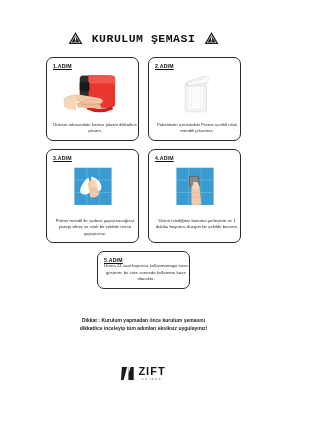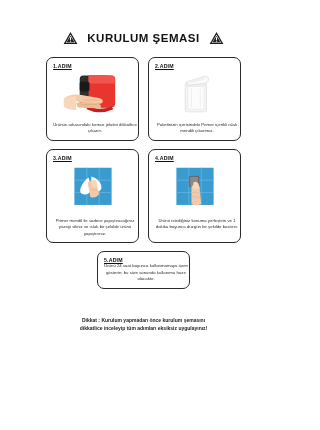--- a/index.html
+++ b/index.html
@@ -4,21 +4,21 @@
 <style>
   html,body{margin:0;padding:0;}
   body{
     width:287px;height:430px;background:#ffffff;
     font-family:"Liberation Sans","DejaVu Sans",sans-serif;
     color:#1b1b1b;overflow:hidden;position:relative;
   }
   .page{width:287px;height:430px;position:relative;display:flex;flex-direction:column;align-items:center;}
 
   
-  .header{margin-top:31px;display:flex;align-items:center;justify-content:center;gap:9px;}
+  .header{margin-top:31px;display:flex;align-items:center;justify-content:center;gap:9px;font-family:Liberation Mono, monospace;}
   .title{font-size:11.5px;font-weight:bold;letter-spacing:.5px;color:#121212;white-space:nowrap;}
   .warn{width:15px;height:14px;display:block;}
 
   
   .grid{margin-top:12px;width:195px;display:flex;flex-wrap:wrap;justify-content:space-between;row-gap:8px;}
   .card{
     width:93px;box-sizing:border-box;border:1px solid #2b2b2b;border-radius:7px;
     background:#fff;padding:4px 4px 5px 4px;display:flex;flex-direction:column;align-items:center;
   }
   .card.single{width:93px;margin:8px auto 0 auto;}
@@ -150,14 +150,27 @@
   <div class="card single">
     <div class="steplabel">5.ADIM</div>
     <div class="caption">Ürünü 24 saat boyunca kullanmamaya özen gösterin; bu süre sonunda kullanıma hazır olacaktır.</div>
   </div>
 
   <div class="notice">
     <div>Dikkat : Kurulum yapmadan önce kurulum şemasını</div>
     <div>dikkatlice inceleyip tüm adımları eksiksiz uygulayınız!</div>
   </div>
 
+  <div class="logo">
+    <span>
+      <svg class="logomark" viewBox="0 0 16 17">
+        <path d="M1 1 H7 L3 16 H0 Z" fill="#1a1a1a"></path>
+        <path d="M8.5 1 H14.5 V16 H8.5 Z" fill="#1a1a1a"></path>
+        <path d="M8.5 1 H11 L8.5 9 Z" fill="#ffffff"></path>
+      </svg>
+    </span>
+    <span class="logotext">
+      <span class="logoname">ZIFT</span>
+      <span class="logosub">unique</span>
+    </span>
+  </div>
 
 </div>
 
 </body></html>

